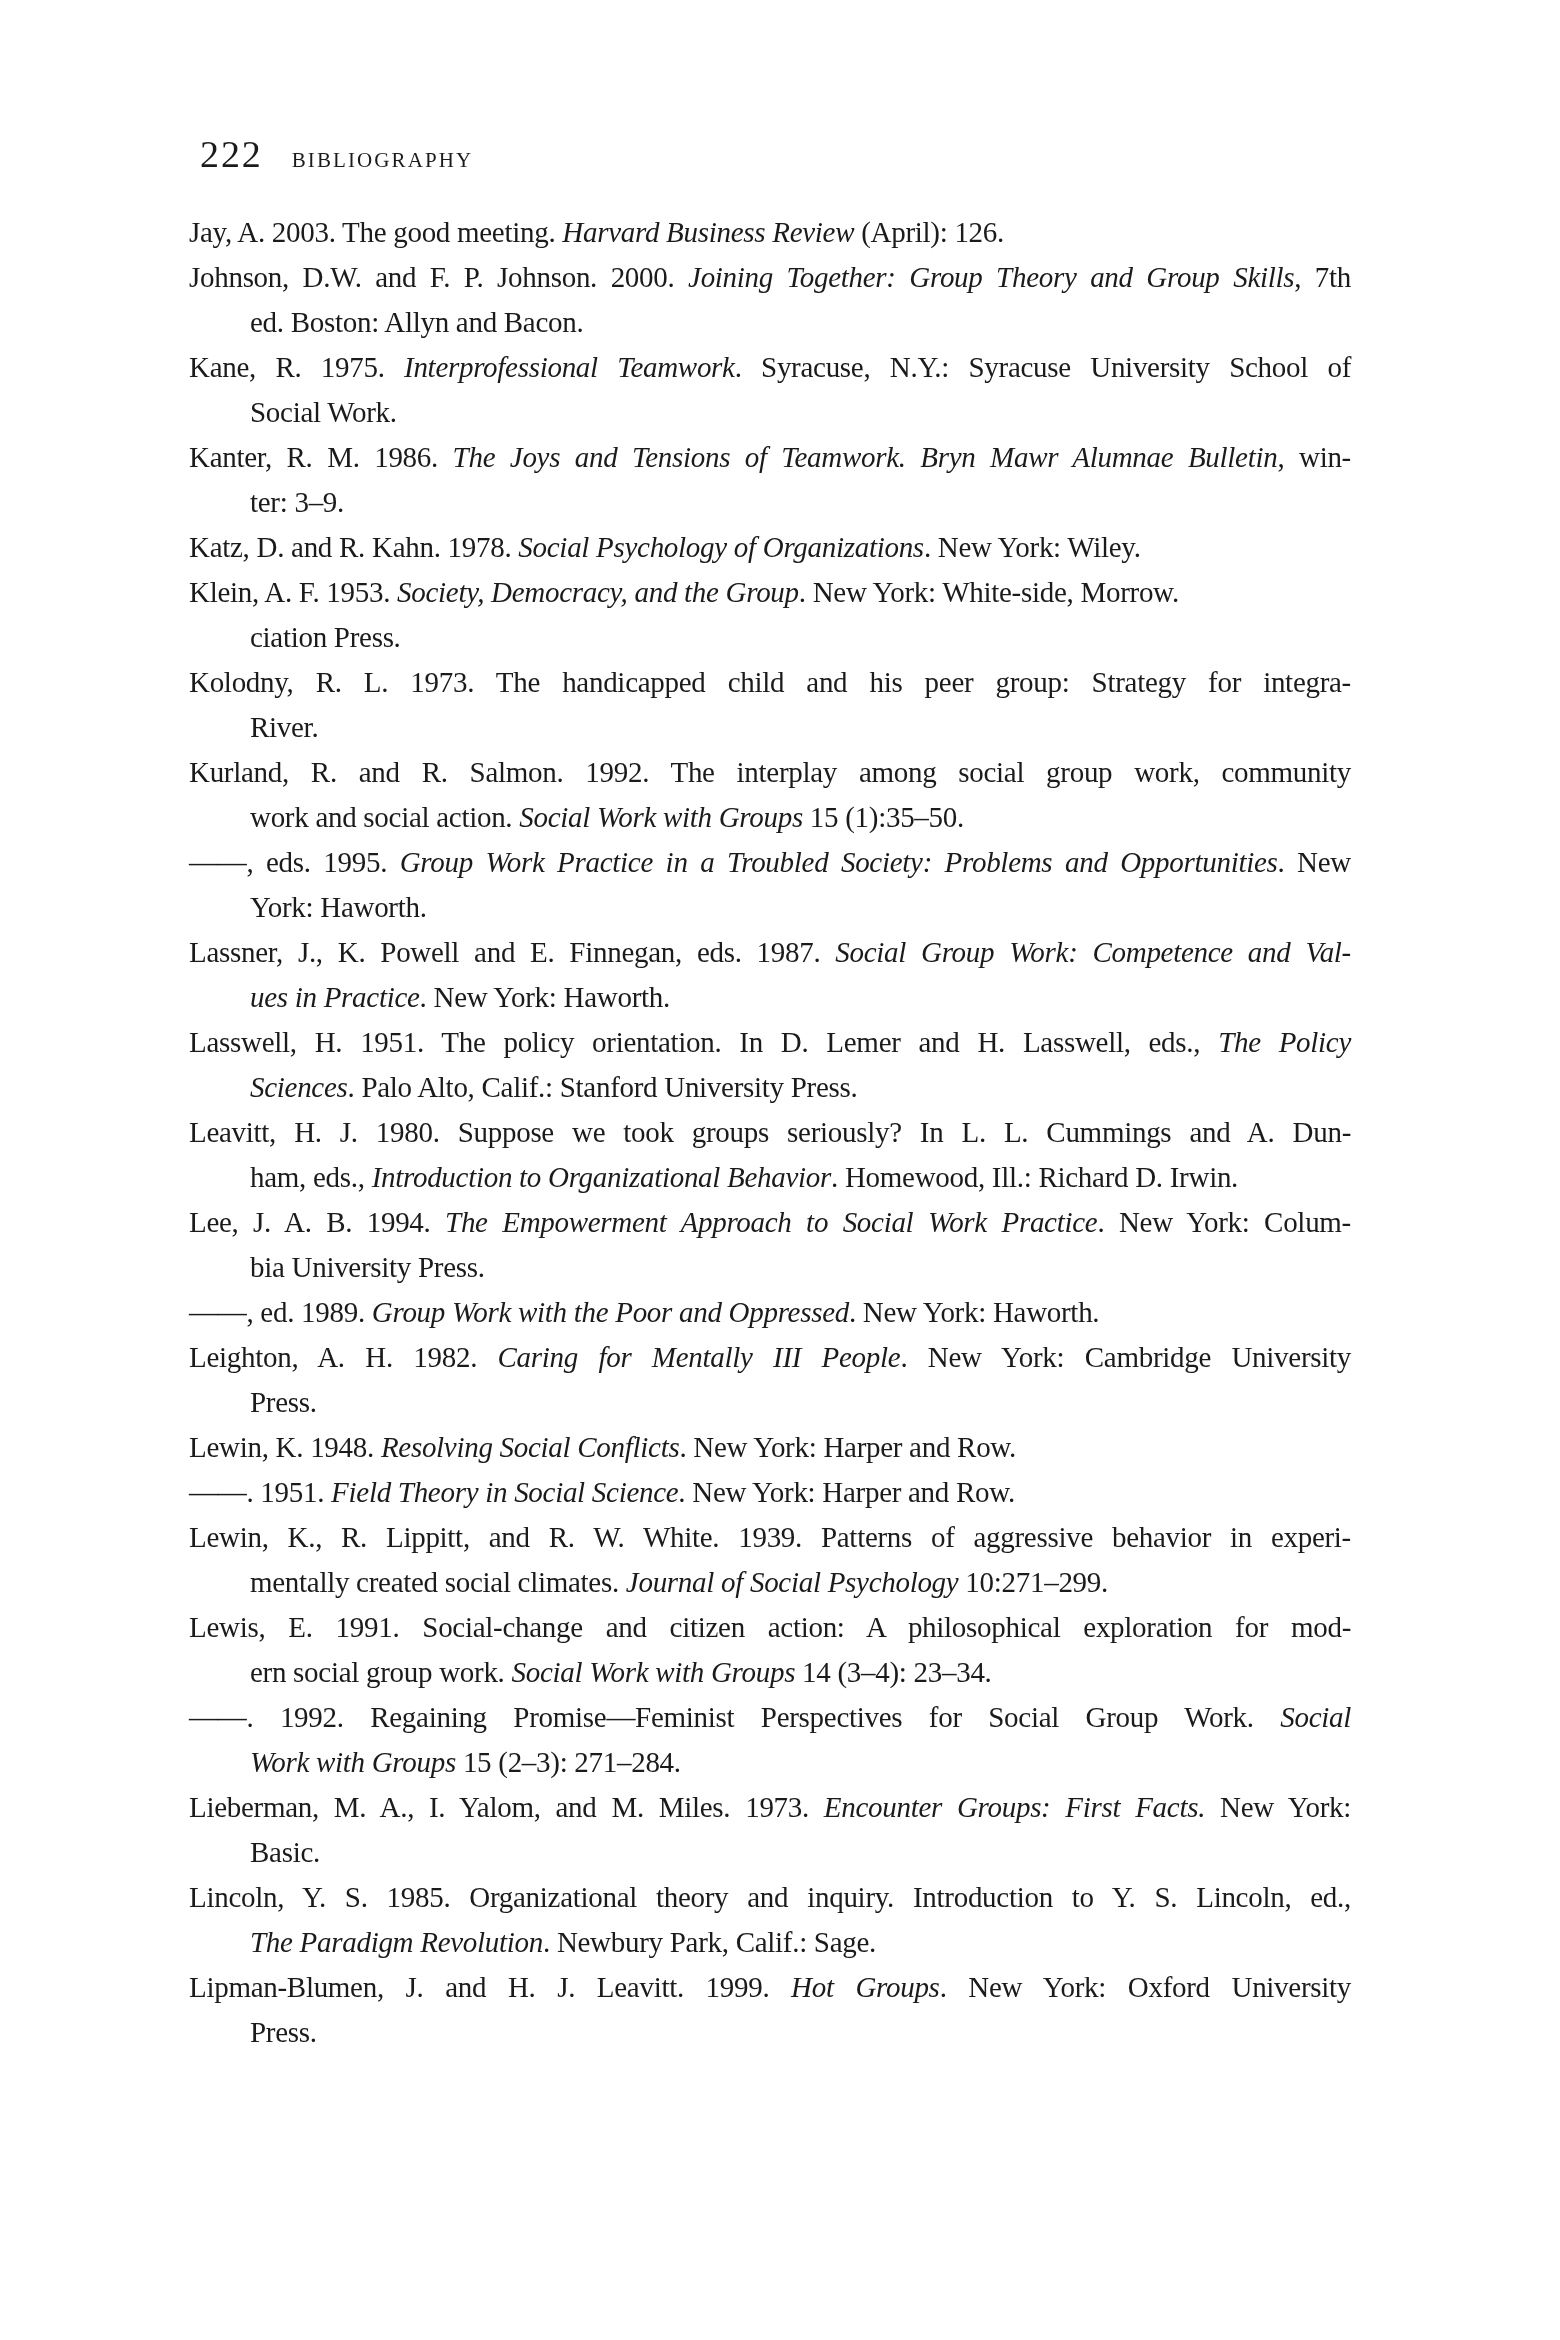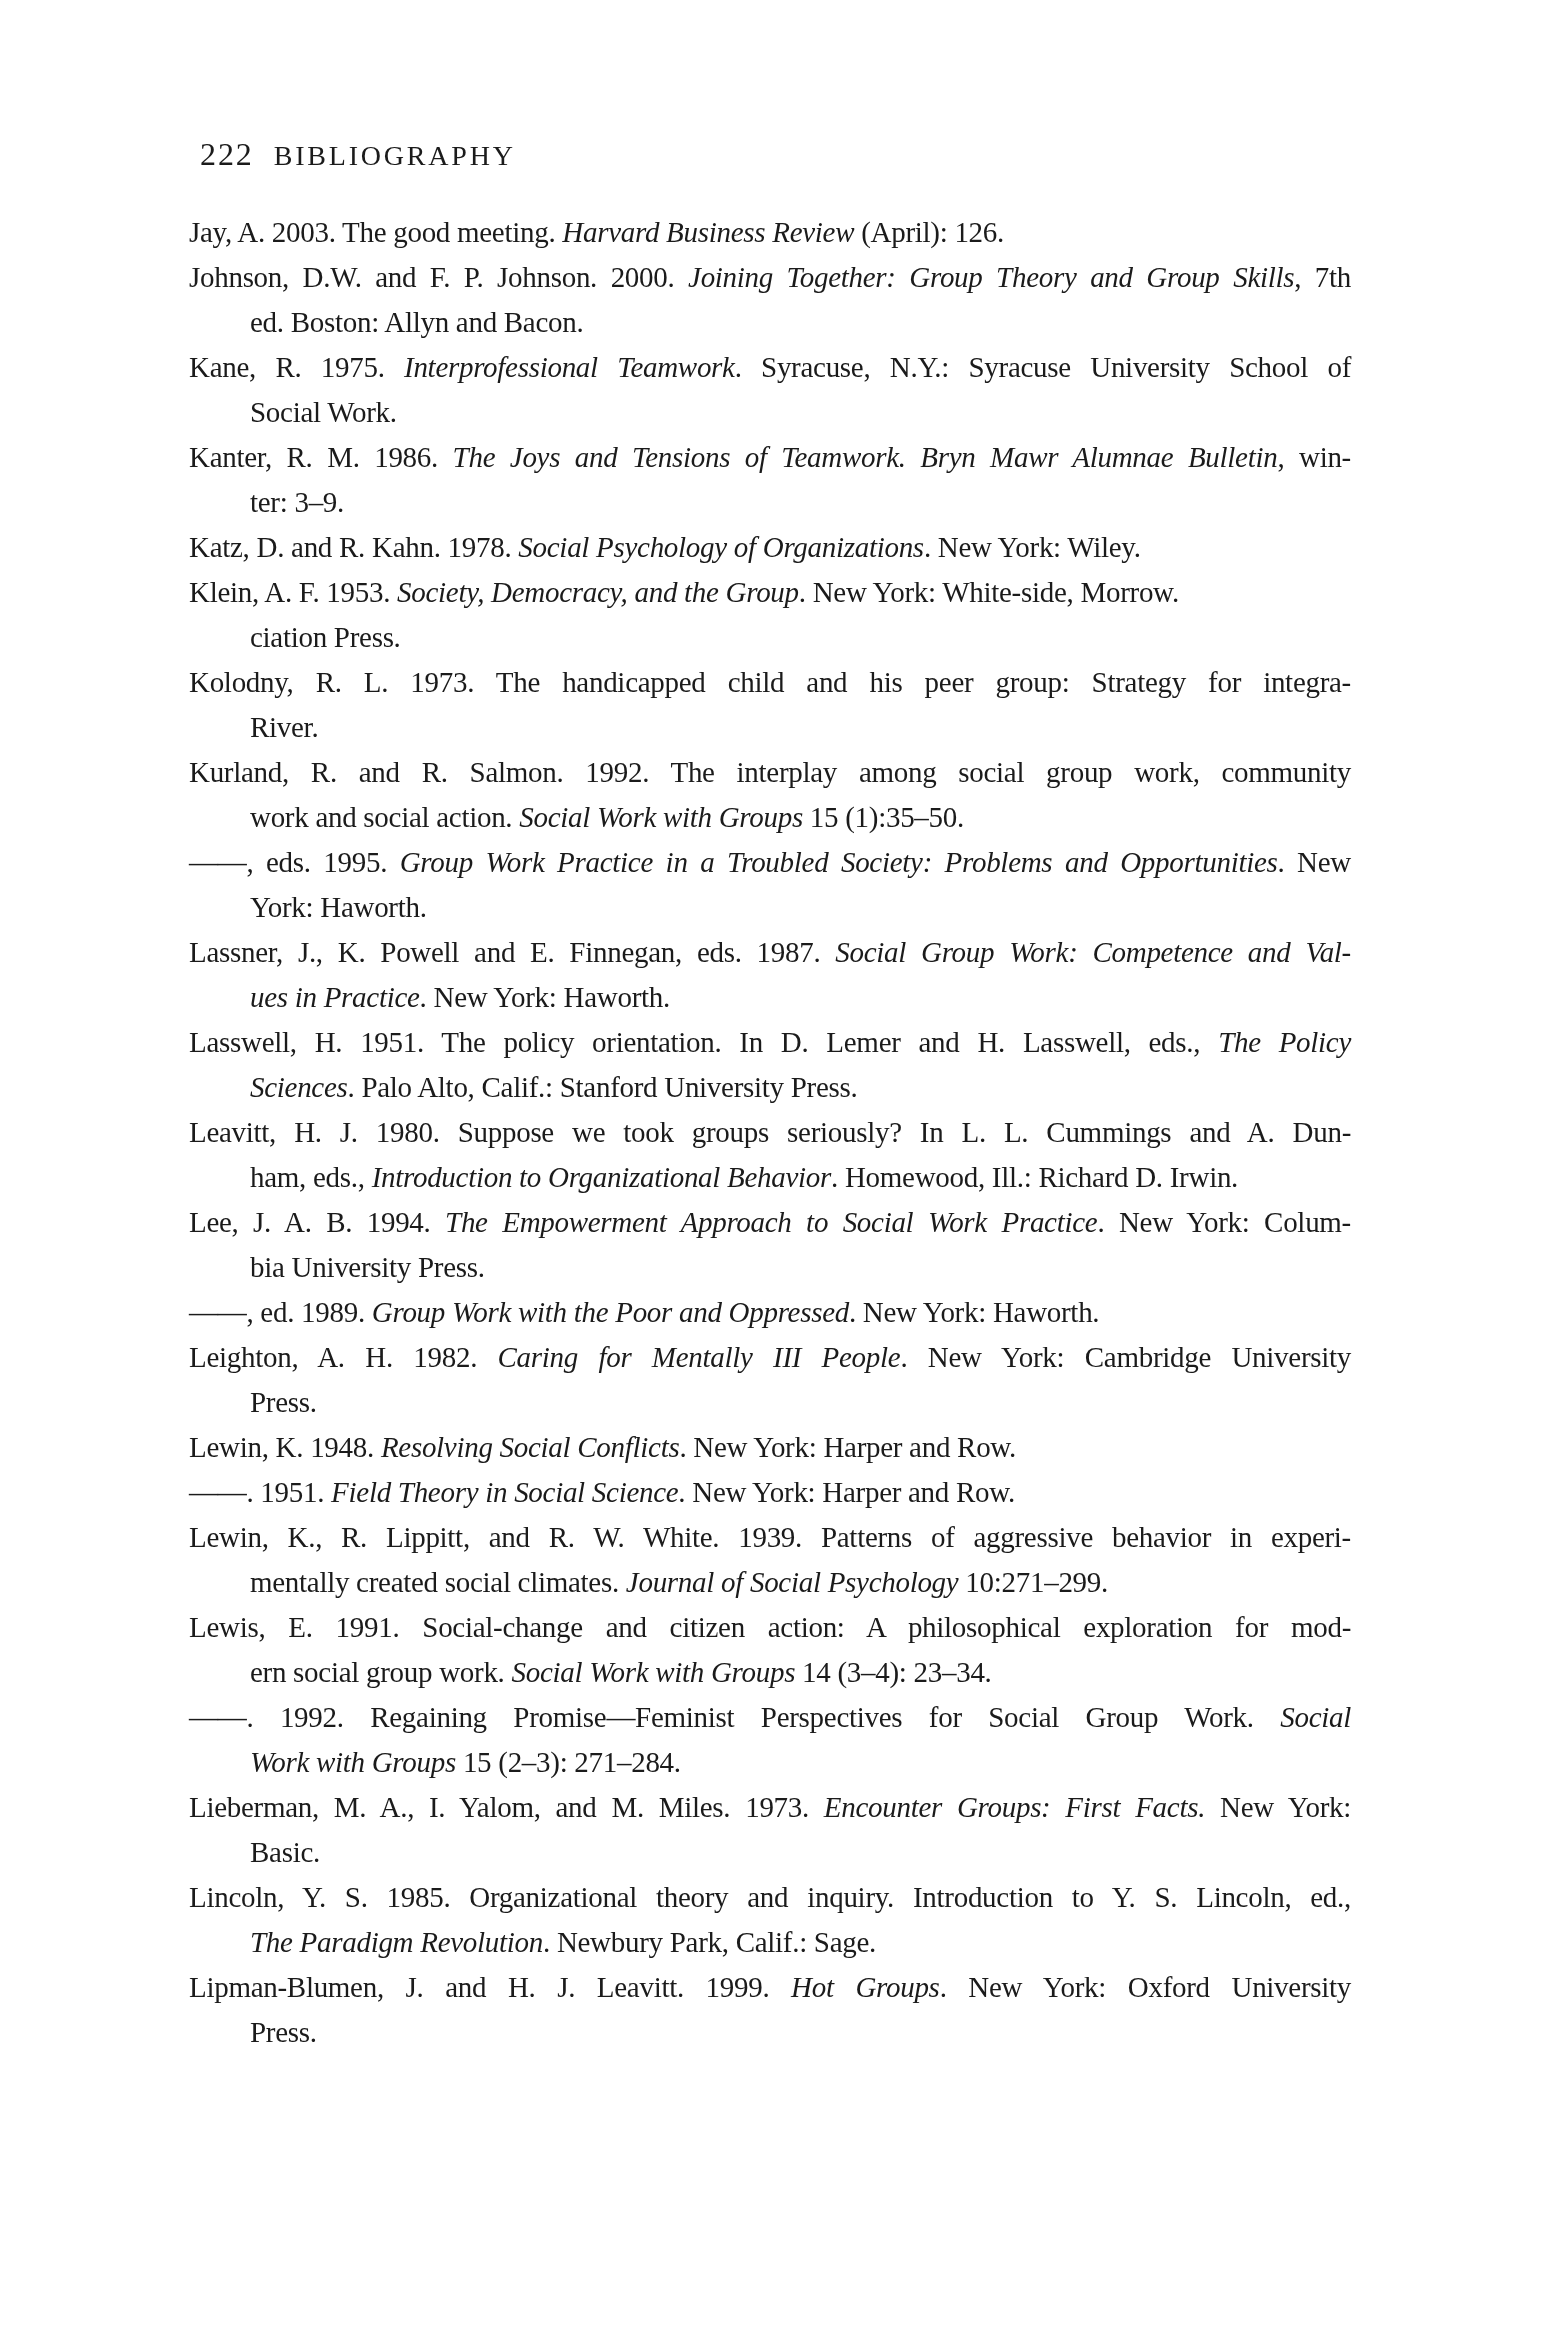--- a/index.html
+++ b/index.html
@@ -14,28 +14,28 @@
     font-family:"Liberation Serif","DejaVu Serif",serif;
     color:var(--ink);
     overflow:hidden;
   }
   .page-header{
     position:absolute;left:200px;top:140px;
     white-space:nowrap;
     line-height:29px;
   }
   .page-number{
-    font-size:32px;
+    font-size:38px;
     letter-spacing:1.9px;
     color:var(--ink);
   }
   .page-title{
-    font-size:28px;
+    font-size:21px;
     letter-spacing:0.1em;
-    margin-left:20px;
+    margin-left:29px;
     color:var(--ink);
   }
   .bibliography{
     position:absolute;left:189px;top:210px;width:1162px;
   }
   .line{
     font-size:29px;
     line-height:45px;
     min-height:45px;
     letter-spacing:-0.01em;

